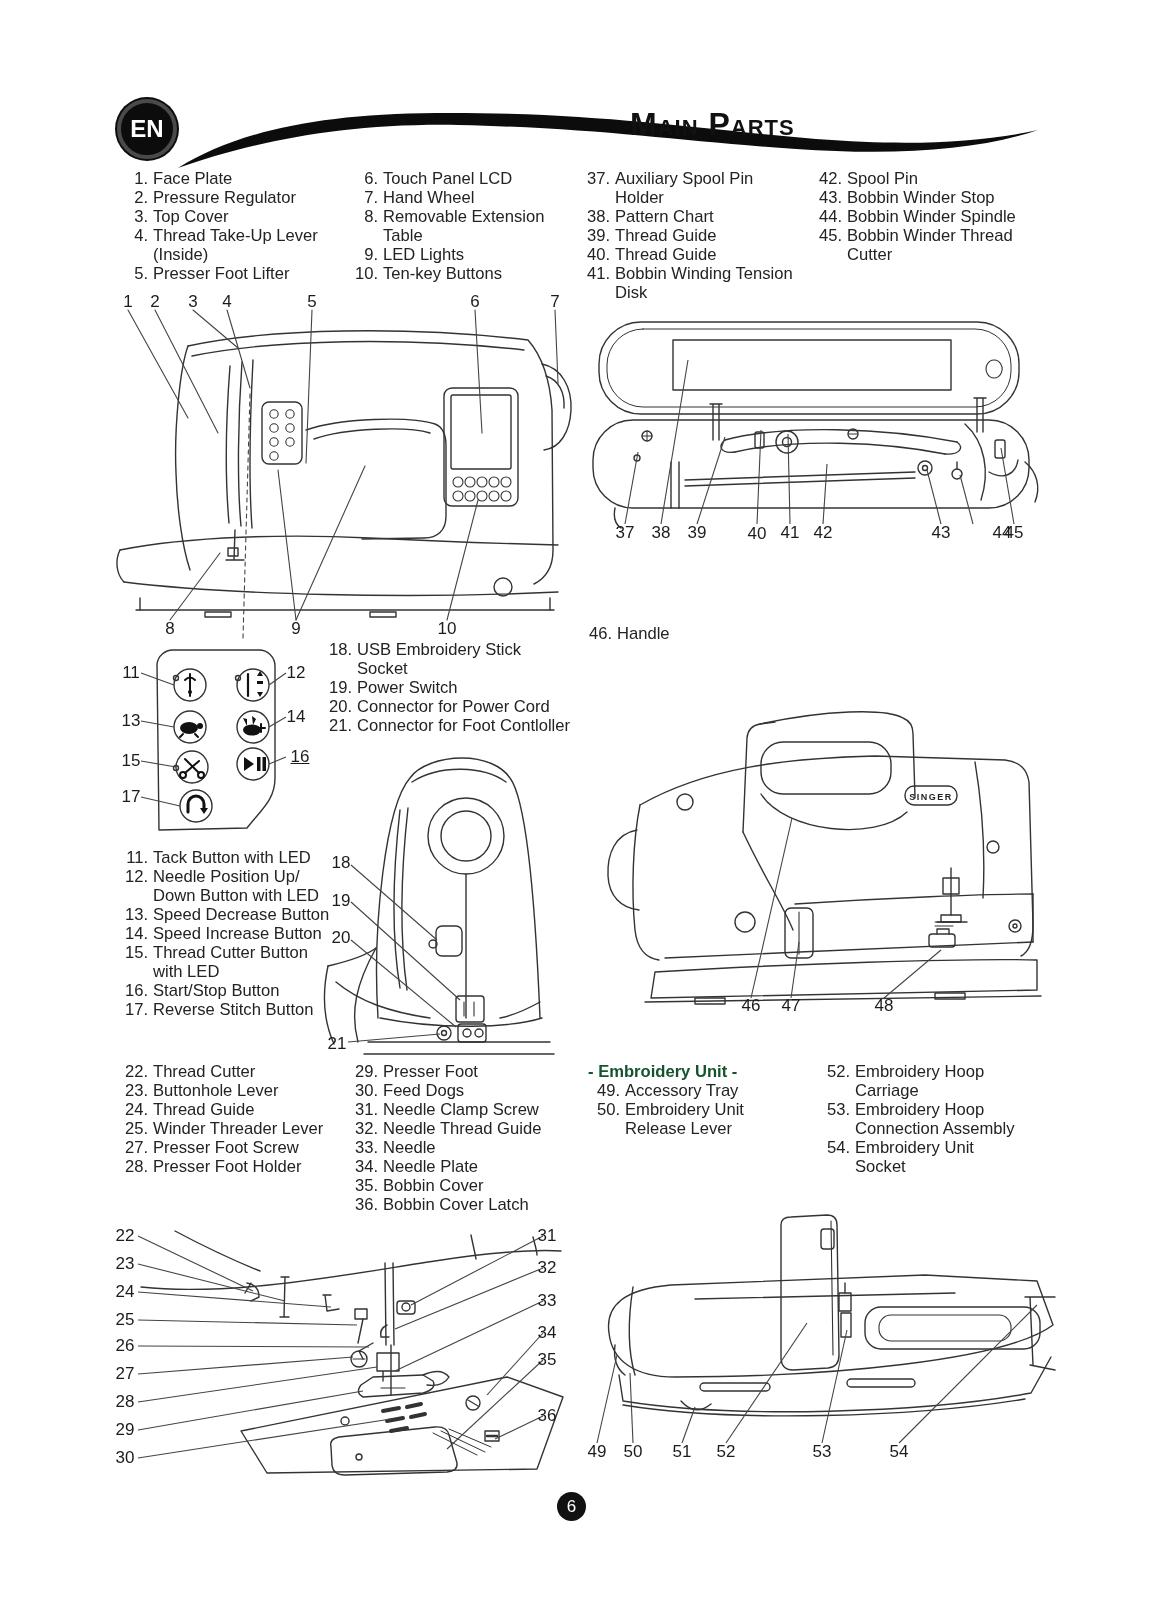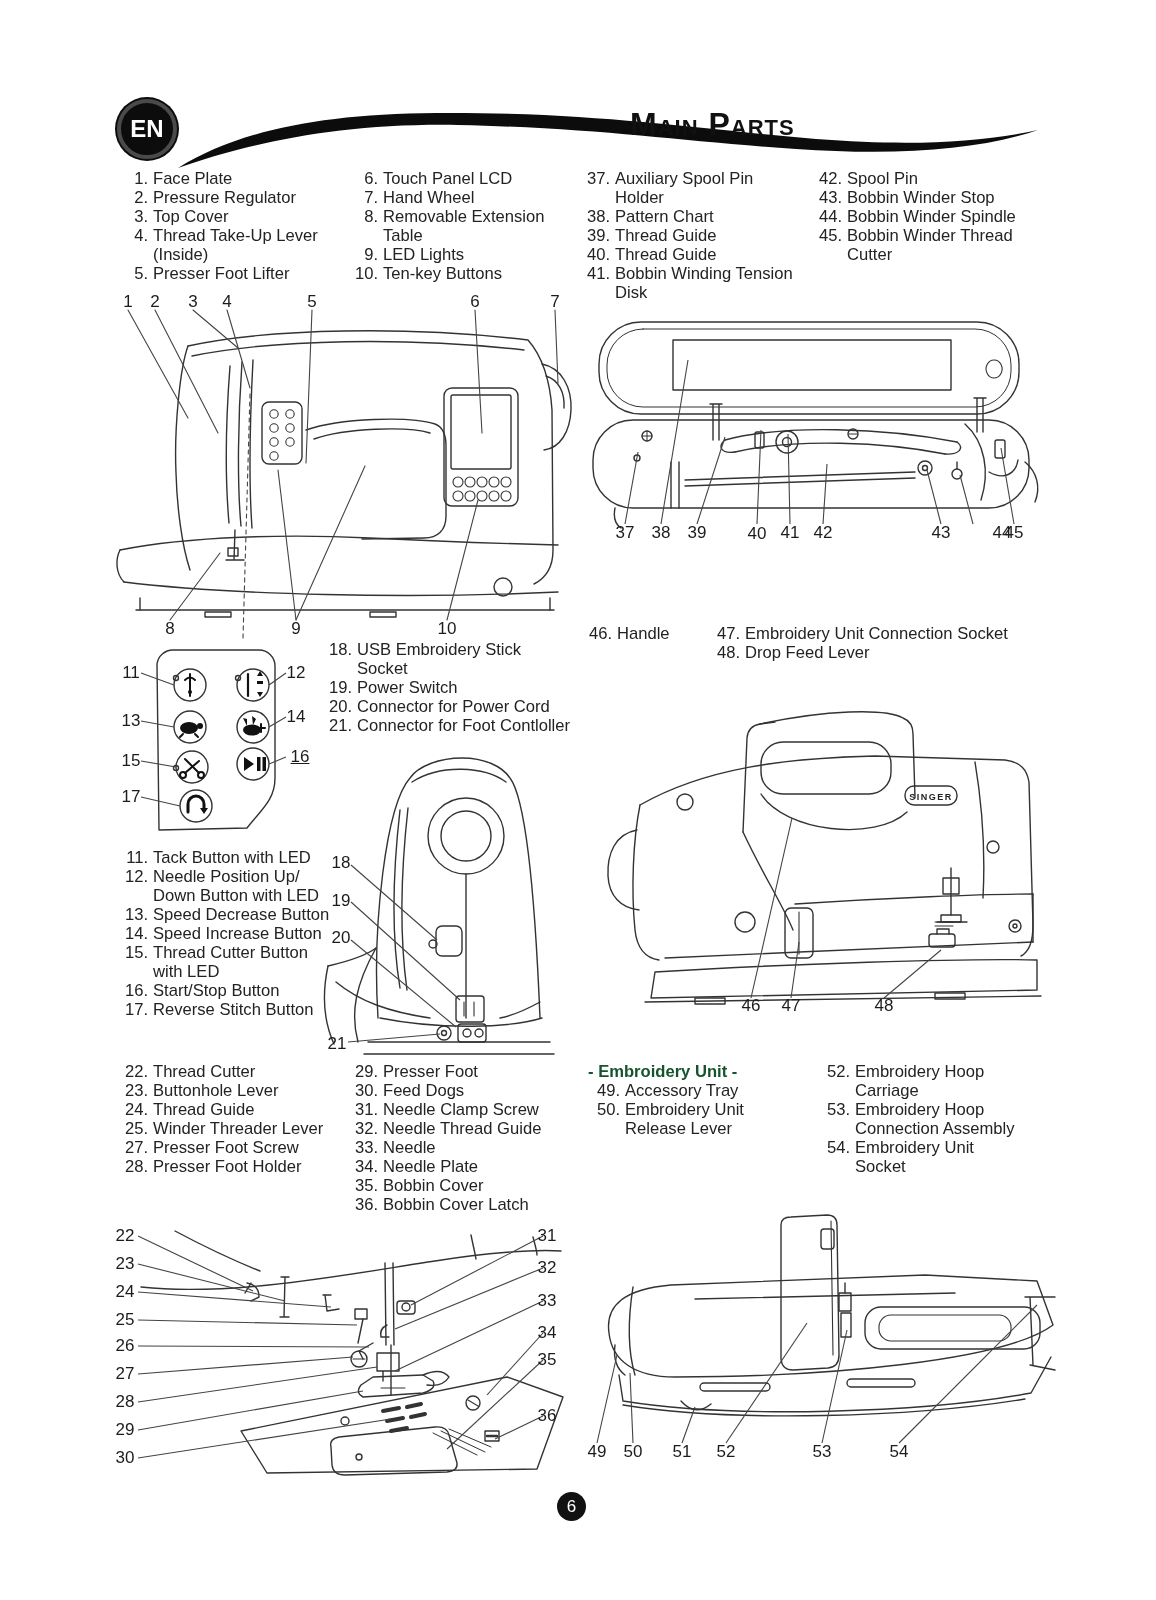--- a/index.html
+++ b/index.html
@@ -158,30 +158,20 @@
         <span class="pnum">21.</span>
         <span class="ptxt">Connector for Foot Contloller</span>
       </div>
     </div>
   <div class="plist" style="left:582px;top:624px;width:125px;">
       <div class="pitem">
         <span class="pnum">46.</span>
         <span class="ptxt">Handle</span>
       </div>
     </div>
-  <div class="plist" style="left:710px;top:624px;width:315px;">
-      <div class="pitem">
-        <span class="pnum">47.</span>
-        <span class="ptxt">Embroidery Unit Connection Socket</span>
-      </div>
-      <div class="pitem">
-        <span class="pnum">48.</span>
-        <span class="ptxt">Drop Feed Lever</span>
-      </div>
-    </div>
   <div class="plist" style="left:118px;top:848px;width:240px;">
       <div class="pitem">
         <span class="pnum">11.</span>
         <span class="ptxt">Tack Button with LED</span>
       </div>
       <div class="pitem">
         <span class="pnum">12.</span>
         <span class="ptxt">Needle Position Up/
 Down Button with LED</span>
       </div>

